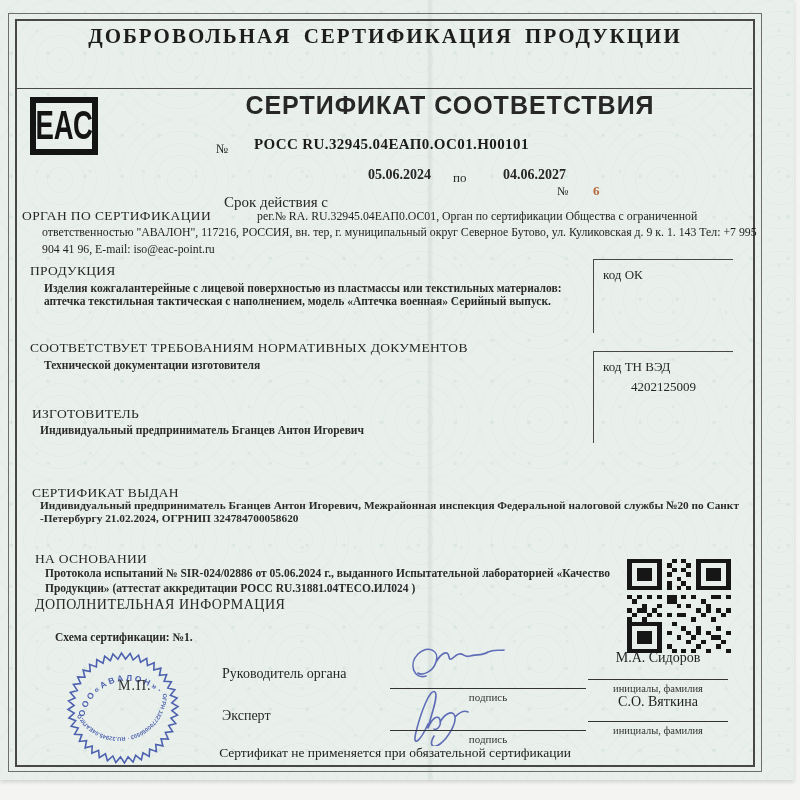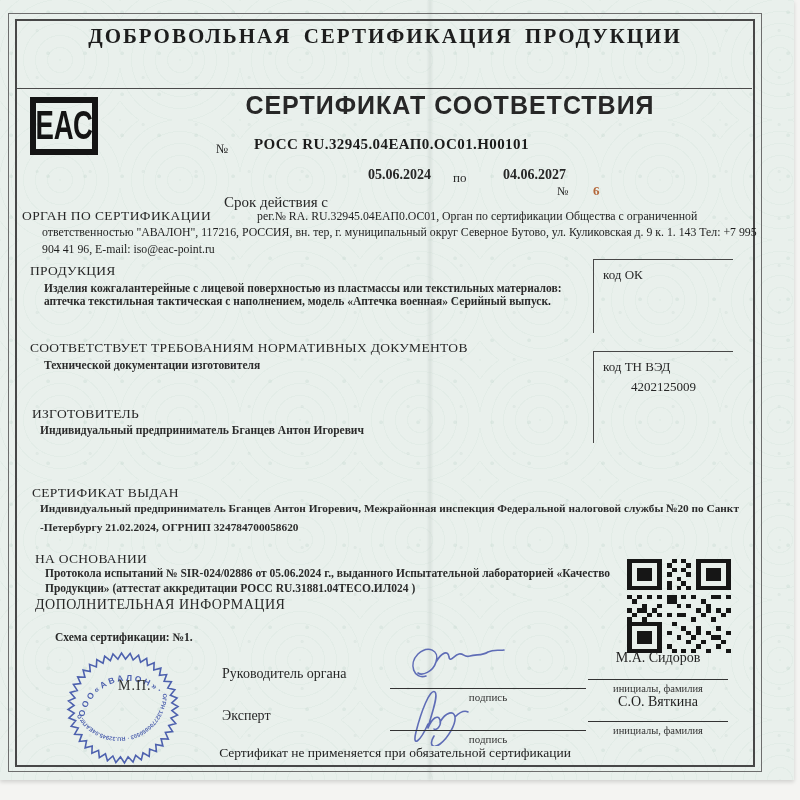--- a/index.html
+++ b/index.html
@@ -48,21 +48,21 @@
   .codebox{border-top:1.6px solid #474747;border-left:1.6px solid #474747;
     padding:7px 0 0 9px;font-size:13px;}
   .codeok{left:593px;top:259px;width:130px;height:66px;}
   .codetn{left:593px;top:351px;width:130px;height:84px;}
   .codetnval{margin:4px 0 0 28px;font-size:13px;}
   .complbl{left:30px;top:340px;}
   .comptxt{left:44px;top:359px;width:540px;}
   .manlbl{left:32px;top:406px;}
   .mantxt{left:40px;top:424px;width:540px;}
   .issuedlbl{left:32px;top:485px;}
-  .issuedtxt{left:40px;top:499px;width:706px;line-height:19px;font-size:11.3px;}
+  .issuedtxt{left:40px;top:499px;width:706px;line-height:13px;font-size:11.3px;}
   .contact{left:40px;top:529px;width:600px;font-size:11.3px;}
   .basislbl{left:35px;top:551px;}
   .basistxt{left:45px;top:566px;width:570px;line-height:14.6px;}
   .addlbl{left:35px;top:597px;font-size:14px;letter-spacing:.5px;}
   .scheme{left:55px;top:631px;font-size:11.5px;font-weight:bold;}
   .qr{left:627px;top:559px;}
   .stamp{left:38px;top:642px;}
   .mp{left:118px;top:678px;font-size:14px;letter-spacing:1px;color:#2f2f2f;text-align:center;}
   .role1{left:222px;top:666px;font-size:14px;}
   .role2{left:222px;top:708px;font-size:14px;}

